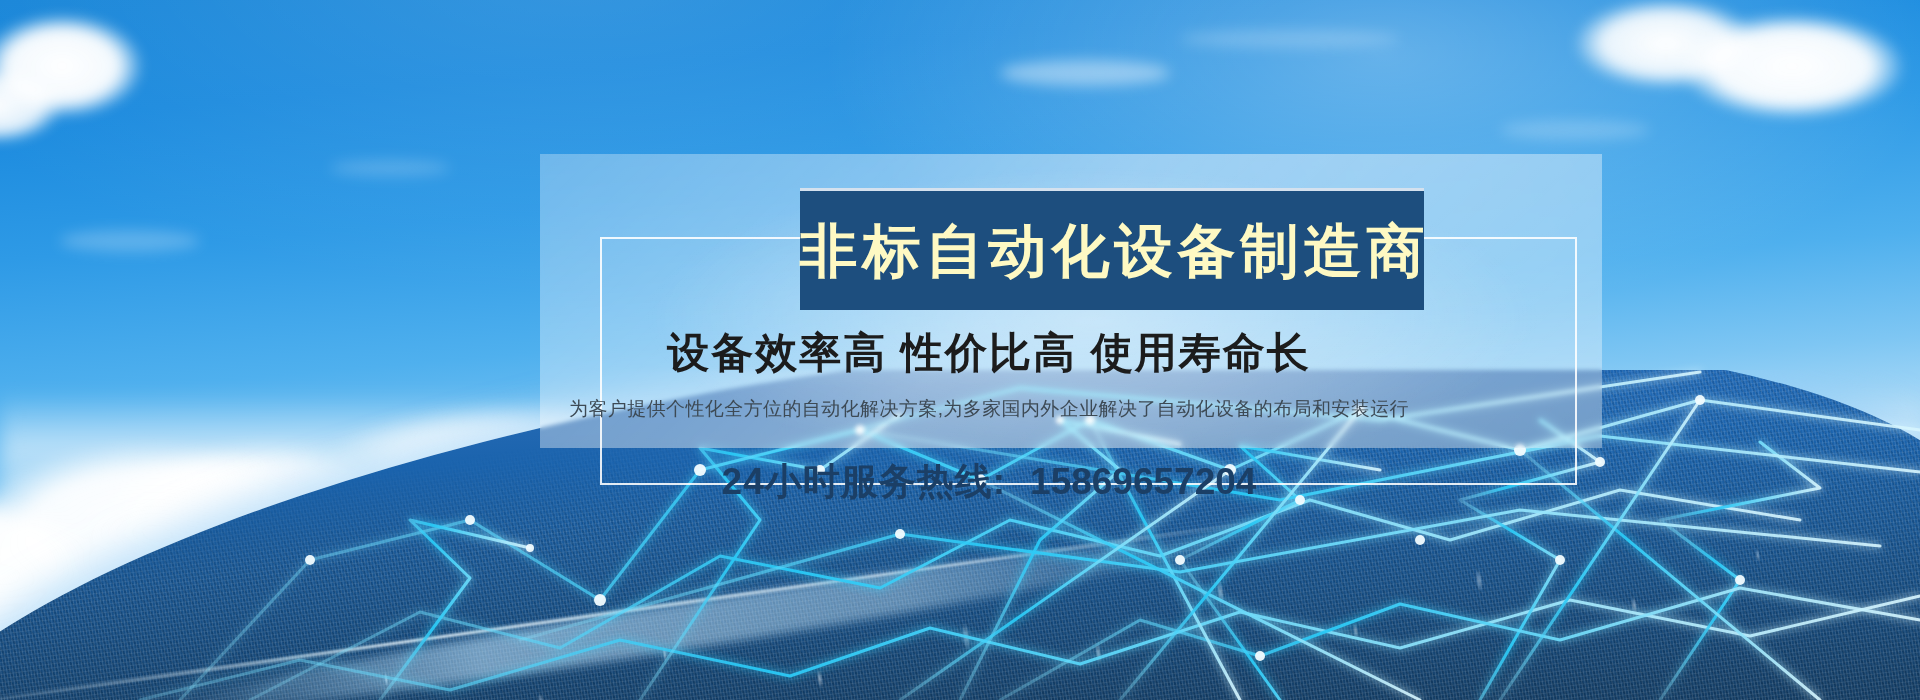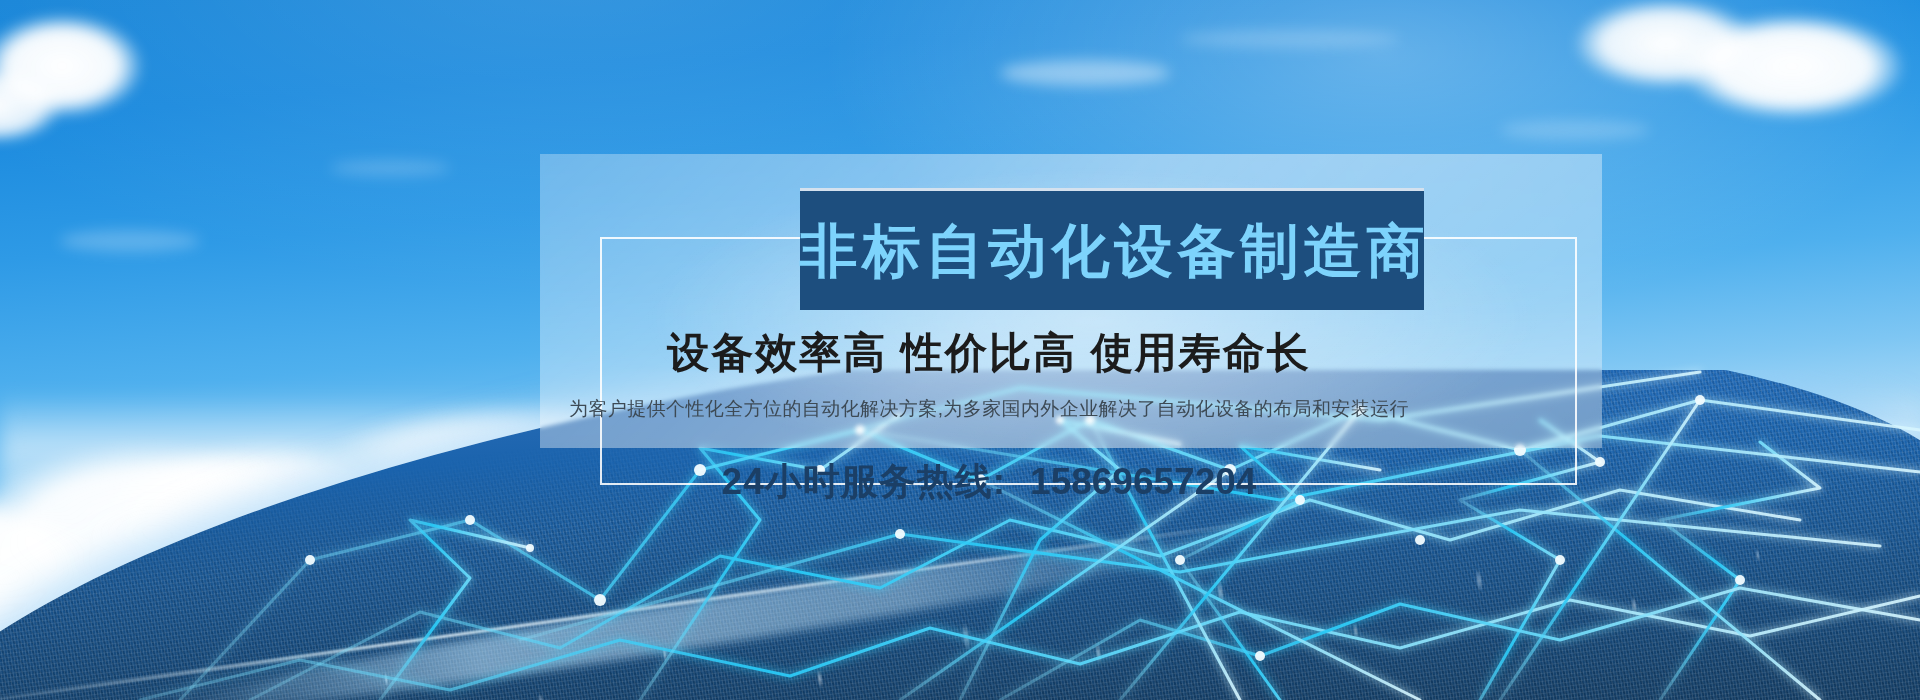--- a/index.html
+++ b/index.html
@@ -173,21 +173,21 @@
 
   
   .title-box {
     position:absolute;
     left:800px; top:188px; width:624px; height:122px;
     background:#1d4e7e;
     border-top:3px solid rgba(228,238,247,.92);
     display:flex; align-items:center; justify-content:center;
   }
   .title-box .title {
-    color:#7dd3fc;
+    color:#fef9c3;
     font-size:58px;
     font-weight:bold;
     letter-spacing:5px;
     line-height:1;
     white-space:nowrap;
     text-indent:5px;
   }
 
   .subtitle {
     position:absolute;

